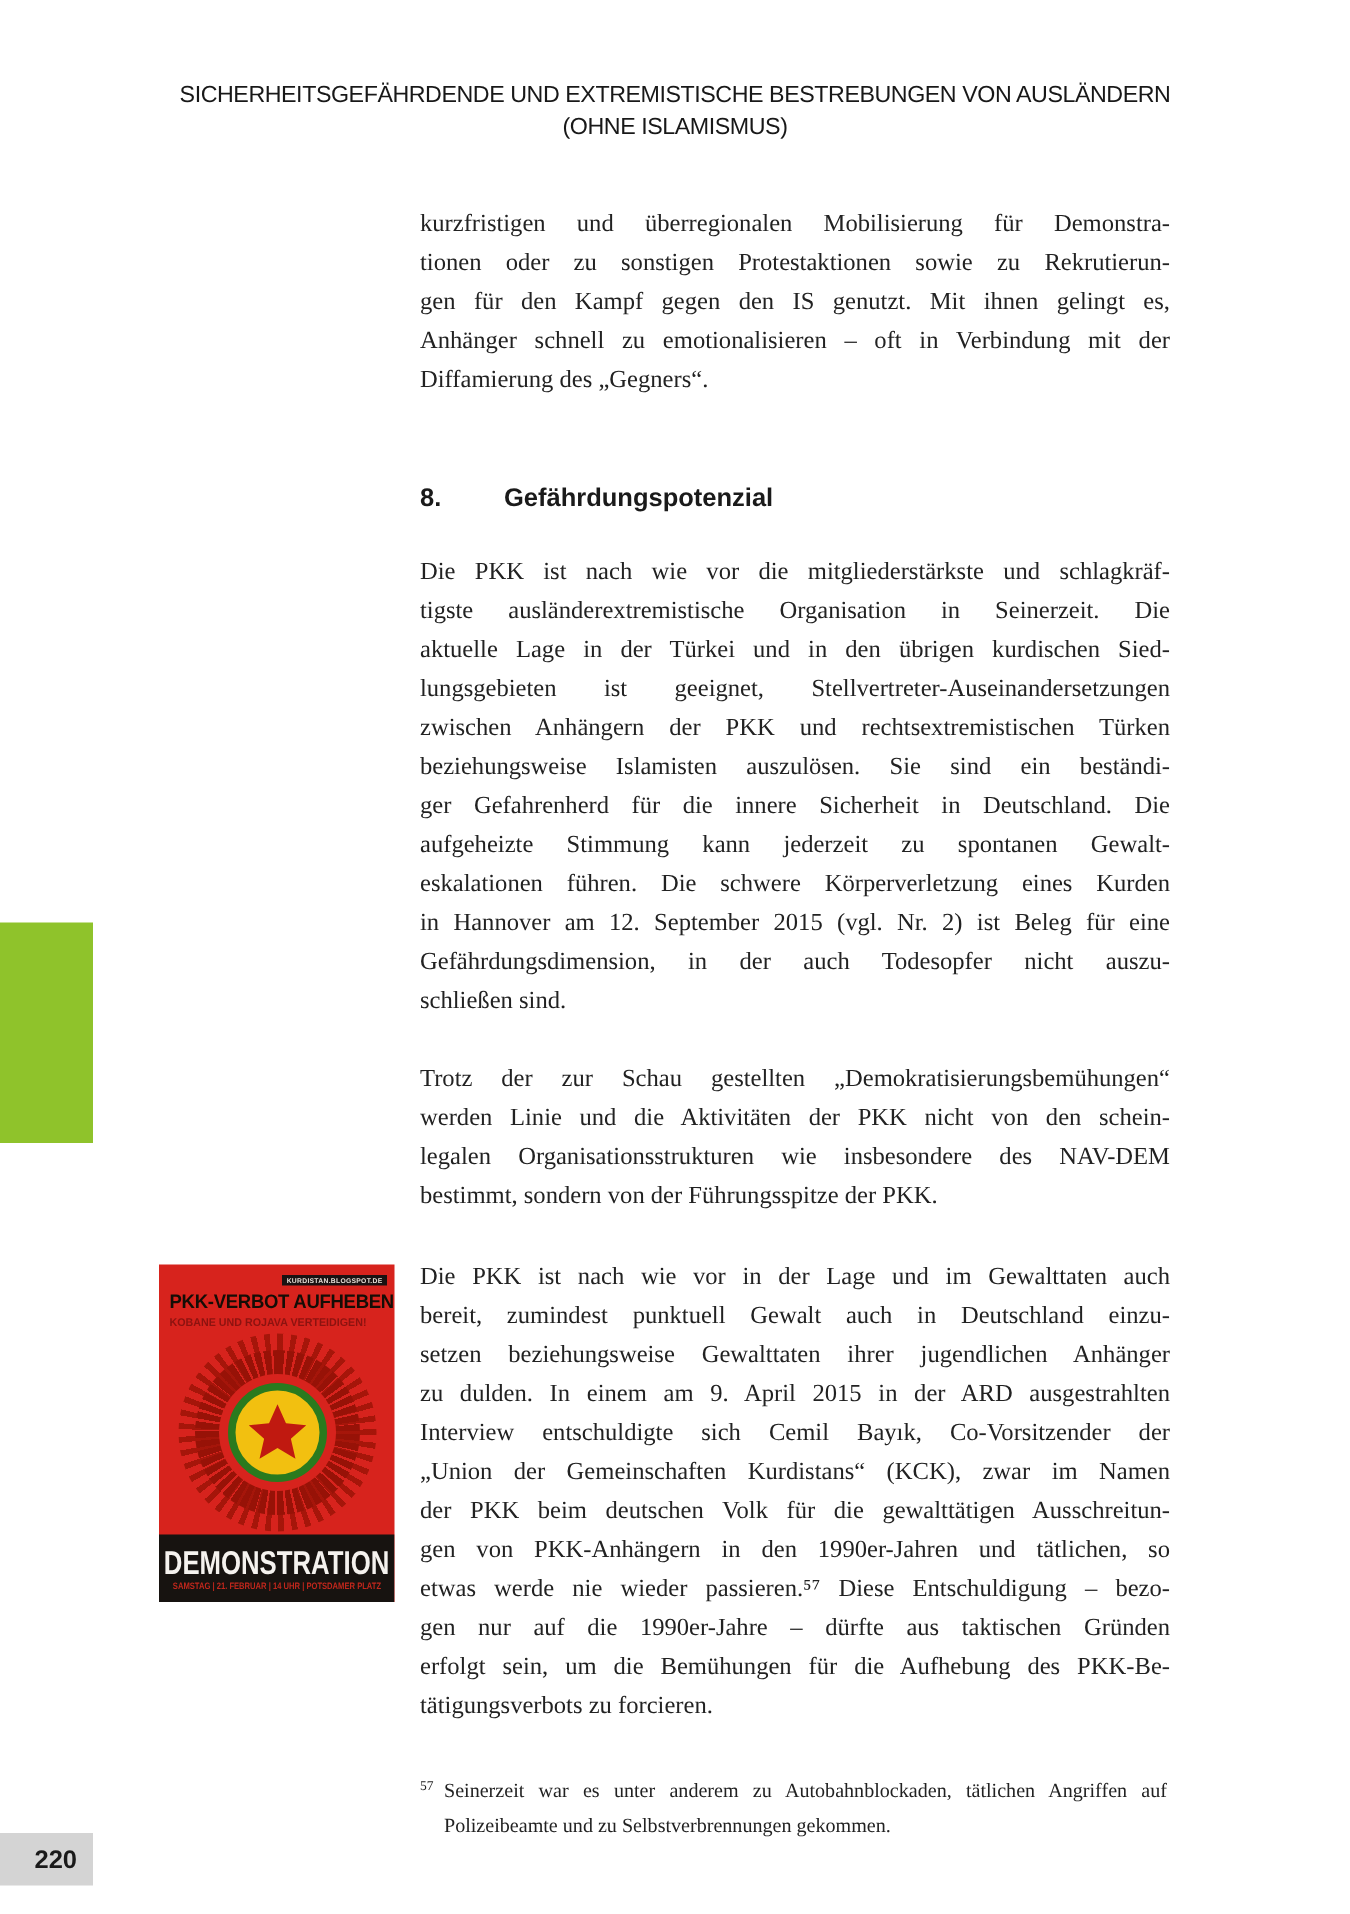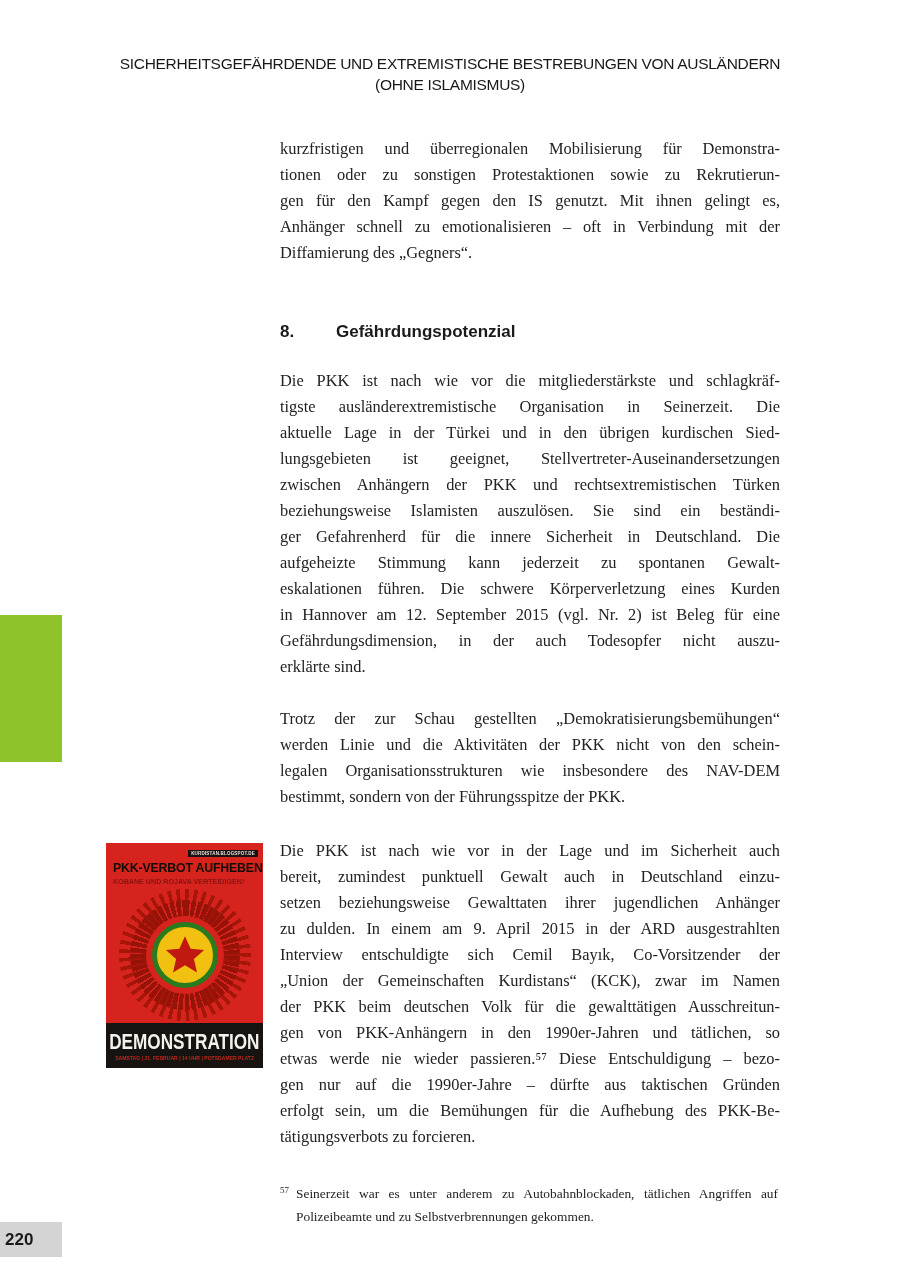--- a/index.html
+++ b/index.html
@@ -25,21 +25,21 @@
     position:absolute;top:33px;left:0;width:900px;text-align:center;
     font-family:"Liberation Sans","DejaVu Sans",sans-serif;
     font-size:15.5px;line-height:21px;letter-spacing:-0.3px;color:#181818;
   }
   
   .green-marker{position:absolute;left:0;top:595px;width:62px;height:147px;background:var(--accent-green);}
   .pagenum{
     position:absolute;left:0;top:1202px;width:62px;height:35px;background:var(--pagenum-bg);
     display:flex;align-items:center;
     font-family:"Liberation Sans","DejaVu Sans",sans-serif;font-weight:bold;font-size:17px;
-    color:#1a1a1a;padding-left:5px;box-sizing:border-box;
+    color:#1a1a1a;padding-left:23px;box-sizing:border-box;
   }
   
   .col{position:absolute;left:280px;width:500px;}
   .para{font-size:16.4px;line-height:26px;color:#222;}
   .jline{text-align:justify;text-align-last:justify;}
   .jline.last{text-align:last;text-align-last:left;}
   .p1{top:116px;} .p2{top:348px;} .p3{top:686px;} .p4{top:818px;}
   .heading{
     top:301px;display:flex;
     font-family:"Liberation Sans","DejaVu Sans",sans-serif;font-weight:bold;font-size:17px;line-height:22px;color:#1a1a1a;
@@ -130,32 +130,32 @@
       <div class="jline">tigste ausländerextremistische Organisation in Seinerzeit. Die</div>
       <div class="jline">aktuelle Lage in der Türkei und in den übrigen kurdischen Sied-</div>
       <div class="jline">lungsgebieten ist geeignet, Stellvertreter-Auseinandersetzungen</div>
       <div class="jline">zwischen Anhängern der PKK und rechtsextremistischen Türken</div>
       <div class="jline">beziehungsweise Islamisten auszulösen. Sie sind ein beständi-</div>
       <div class="jline">ger Gefahrenherd für die innere Sicherheit in Deutschland. Die</div>
       <div class="jline">aufgeheizte Stimmung kann jederzeit zu spontanen Gewalt-</div>
       <div class="jline">eskalationen führen. Die schwere Körperverletzung eines Kurden</div>
       <div class="jline">in Hannover am 12. September 2015 (vgl. Nr. 2) ist Beleg für eine</div>
       <div class="jline">Gefährdungsdimension, in der auch Todesopfer nicht auszu-</div>
-      <div class="jline last">erklärte sind.</div>
+      <div class="jline last">schließen sind.</div>
     </div>
 
   <div class="col para p3">
       <div class="jline">Trotz der zur Schau gestellten „Demokratisierungsbemühungen“</div>
       <div class="jline">werden Linie und die Aktivitäten der PKK nicht von den schein-</div>
       <div class="jline">legalen Organisationsstrukturen wie insbesondere des NAV-DEM</div>
       <div class="jline last">bestimmt, sondern von der Führungsspitze der PKK.</div>
     </div>
 
   <div class="col para p4">
-      <div class="jline">Die PKK ist nach wie vor in der Lage und im Sicherheit auch</div>
+      <div class="jline">Die PKK ist nach wie vor in der Lage und im Gewalttaten auch</div>
       <div class="jline">bereit, zumindest punktuell Gewalt auch in Deutschland einzu-</div>
       <div class="jline">setzen beziehungsweise Gewalttaten ihrer jugendlichen Anhänger</div>
       <div class="jline">zu dulden. In einem am 9. April 2015 in der ARD ausgestrahlten</div>
       <div class="jline">Interview entschuldigte sich Cemil Bayık, Co-Vorsitzender der</div>
       <div class="jline">„Union der Gemeinschaften Kurdistans“ (KCK), zwar im Namen</div>
       <div class="jline">der PKK beim deutschen Volk für die gewalttätigen Ausschreitun-</div>
       <div class="jline">gen von PKK-Anhängern in den 1990er-Jahren und tätlichen, so</div>
       <div class="jline">etwas werde nie wieder passieren.⁵⁷ Diese Entschuldigung – bezo-</div>
       <div class="jline">gen nur auf die 1990er-Jahre – dürfte aus taktischen Gründen</div>
       <div class="jline">erfolgt sein, um die Bemühungen für die Aufhebung des PKK-Be-</div>

